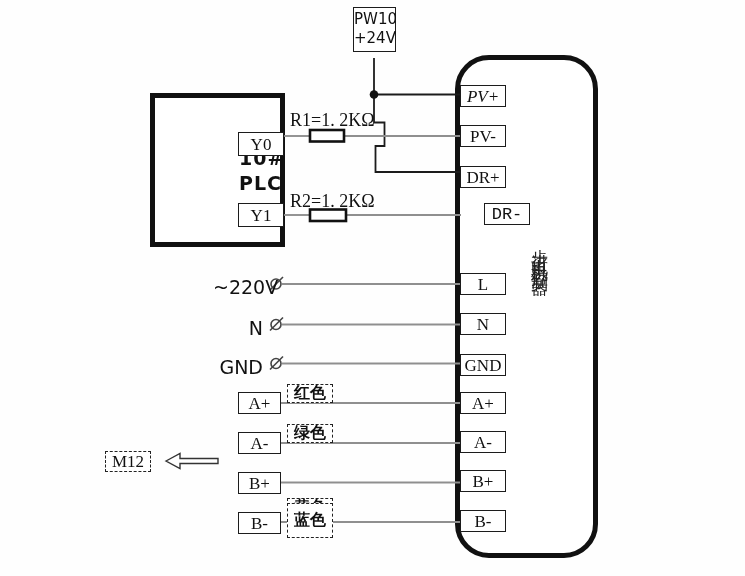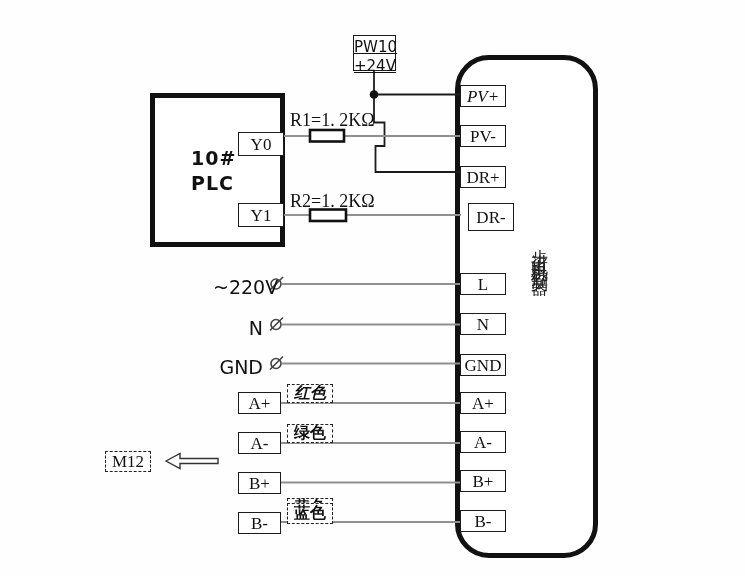--- a/index.html
+++ b/index.html
@@ -10,21 +10,21 @@
   .tbox{position:absolute;box-sizing:border-box;background:#fff;border:1.7px solid #1c1c1c;
         display:flex;align-items:center;justify-content:center;
         font-family:"Liberation Serif",serif;font-size:17px;line-height:1;z-index:10;}
   .dashedbox{position:absolute;box-sizing:border-box;background:#fff;border:1.6px dashed #222;
         display:flex;align-items:center;justify-content:center;z-index:10;}
   .cjk{font-family:"Liberation Serif","DejaVu Sans",serif;font-weight:700;font-size:16px;}
   .controller{position:absolute;box-sizing:border-box;border:5px solid #111;border-radius:34px;
         background:#fff;z-index:1;}
   .plcbox{position:absolute;box-sizing:border-box;border:5px solid #111;background:#fff;z-index:2;}
   .plctitle{position:absolute;z-index:3;font-family:"DejaVu Sans","Liberation Sans",sans-serif;
-        font-weight:600;font-size:19px;letter-spacing:1px;}
+        font-weight:600;font-size:19px;letter-spacing:1px;margin-left:48px;}
   .pwbox{position:absolute;box-sizing:border-box;border:1.7px solid #1c1c1c;background:#fff;z-index:10;
         font-family:"DejaVu Sans",sans-serif;font-size:15px;text-align:center;line-height:19px;padding-top:2px;}
   .rlabel{position:absolute;z-index:10;font-family:"Liberation Serif",serif;font-size:18px;}
   .aclabel{position:absolute;z-index:10;font-family:"DejaVu Sans",sans-serif;font-size:19px;
         width:50px;text-align:right;}
   .vname{position:absolute;z-index:3;writing-mode:vertical-rl;text-orientation:upright;
         font-family:"Liberation Serif","DejaVu Sans",serif;font-size:17px;letter-spacing:5px;color:#222;}
   .m12{font-family:"Liberation Serif",serif;font-size:17px;}
 </style>
 </head>
@@ -69,55 +69,55 @@
     </g>
 
     <line x1="281" y1="403" x2="461" y2="403" stroke="#8f8f8f" stroke-width="1.9"></line>
     <line x1="281" y1="443" x2="461" y2="443" stroke="#8f8f8f" stroke-width="1.9"></line>
     <line x1="281" y1="482.5" x2="461" y2="482.5" stroke="#8f8f8f" stroke-width="1.9"></line>
     <line x1="281" y1="522" x2="461" y2="522" stroke="#8f8f8f" stroke-width="1.9"></line>
 
     <polygon points="166,461 180,453.5 180,458.5 218,458.5 218,463.5 180,463.5 180,468.5" fill="#fff" stroke="#333" stroke-width="1.4"></polygon>
   </svg>
 
-  <div class="pwbox" style="left:353px;top:35px;width:43px;height:36px;text-decoration:underline;">
+  <div class="pwbox" style="left:353px;top:7px;width:43px;height:45px;">
     <div>PW10</div>
     <div>+24V</div>
   </div>
 
   <div class="plcbox" style="left:150px;top:93px;width:135px;height:154px;"></div>
   <div class="plctitle" style="left:191px;top:147px;">10#</div>
   <div class="plctitle" style="left:191px;top:172px;">PLC</div>
   <div class="tbox" style="left:238px;top:132px;width:46px;height:24px;">Y0</div>
   <div class="tbox" style="left:238px;top:203px;width:46px;height:24px;">Y1</div>
 
   <div class="rlabel" style="left:290px;top:110px;">R1=1. 2KΩ</div>
   <div class="rlabel" style="left:290px;top:191px;">R2=1. 2KΩ</div>
 
   <div class="aclabel" style="left:213px;top:276px;">~220V</div>
   <div class="aclabel" style="left:213px;top:317px;">N</div>
   <div class="aclabel" style="left:213px;top:356px;">GND</div>
 
   <div class="tbox" style="left:460px;top:85px;width:46px;height:22px;font-style:italic;">PV+</div>
   <div class="tbox" style="left:460px;top:125px;width:46px;height:22px;">PV-</div>
   <div class="tbox" style="left:460px;top:166px;width:46px;height:22px;">DR+</div>
-  <div class="tbox" style="left:468px;top:203px;width:46px;height:28px;">DR-</div>
+  <div class="tbox" style="left:484px;top:203px;width:46px;height:22px;font-family:Liberation Mono, monospace;">DR-</div>
   <div class="tbox" style="left:460px;top:273px;width:46px;height:22px;">L</div>
   <div class="tbox" style="left:460px;top:313px;width:46px;height:22px;">N</div>
   <div class="tbox" style="left:460px;top:354px;width:46px;height:22px;">GND</div>
   <div class="tbox" style="left:460px;top:392px;width:46px;height:22px;">A+</div>
   <div class="tbox" style="left:460px;top:431px;width:46px;height:22px;">A-</div>
   <div class="tbox" style="left:460px;top:470px;width:46px;height:22px;">B+</div>
   <div class="tbox" style="left:460px;top:510px;width:46px;height:22px;">B-</div>
 
   <div class="tbox" style="left:238px;top:392px;width:43px;height:22px;">A+</div>
   <div class="tbox" style="left:238px;top:432px;width:43px;height:22px;">A-</div>
   <div class="tbox" style="left:238px;top:472px;width:43px;height:22px;">B+</div>
   <div class="tbox" style="left:238px;top:512px;width:43px;height:22px;">B-</div>
 
-  <div class="dashedbox cjk" style="left:287px;top:384px;width:46px;height:19px;font-style:italic;">红色</div>
+  <div class="dashedbox cjk" style="left:287px;top:384px;width:46px;height:19px;">红色</div>
   <div class="dashedbox cjk" style="left:287px;top:424px;width:46px;height:19px;">绿色</div>
   <div class="dashedbox cjk" style="left:287px;top:463px;width:46px;height:19px;margin-top:35px;">黄色</div>
-  <div class="dashedbox cjk" style="left:287px;top:503px;width:46px;height:21px;">蓝色</div>
+  <div class="dashedbox cjk" style="left:287px;top:503px;width:46px;height:35px;">蓝色</div>
 
   <div class="dashedbox m12" style="left:105px;top:451px;width:46px;height:21px;">M12</div>
 
 </div>
 
 </body></html>

